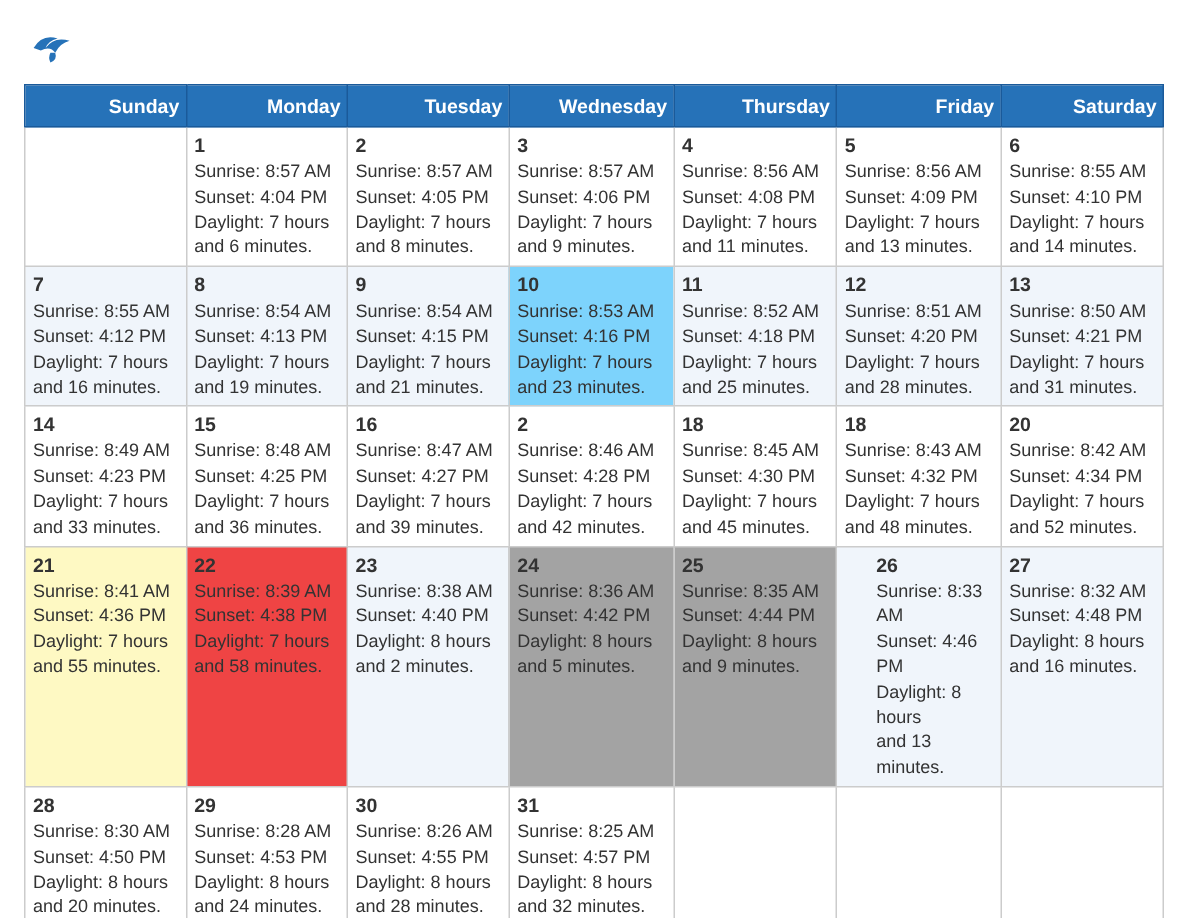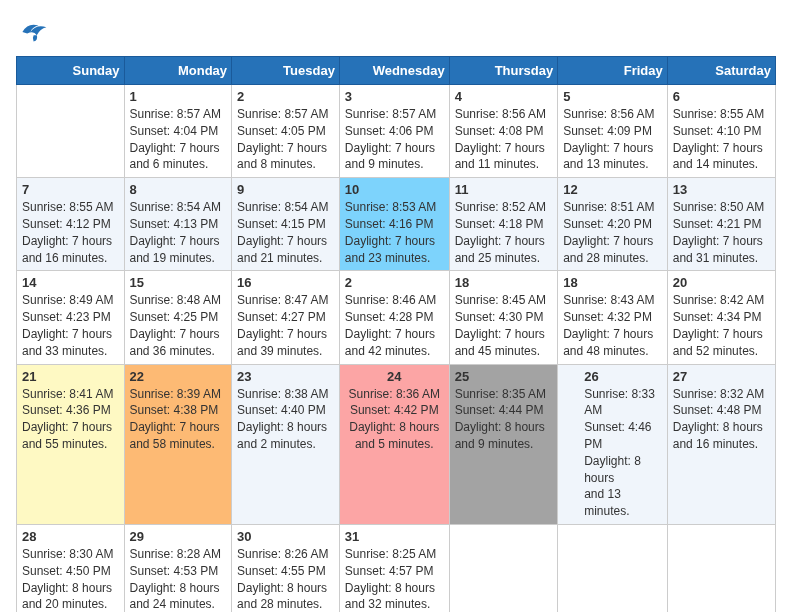--- a/index.html
+++ b/index.html
@@ -207,29 +207,29 @@
         <td>
           <span class="day-number">20</span>
           <div class="day-info">Sunrise: 8:42 AM<br>Sunset: 4:34 PM<br>Daylight: 7 hours<br>and 52 minutes.</div>
         </td>
       </tr>
       <tr>
         <td style="background-color: #fef9c3;">
           <span class="day-number">21</span>
           <div class="day-info">Sunrise: 8:41 AM<br>Sunset: 4:36 PM<br>Daylight: 7 hours<br>and 55 minutes.</div>
         </td>
-        <td style="background-color: #fdba74; margin-left: 44px;">
+        <td style="background-color: #ef4444; margin-left: 44px;">
           <span class="day-number">22</span>
           <div class="day-info">Sunrise: 8:39 AM<br>Sunset: 4:38 PM<br>Daylight: 7 hours<br>and 58 minutes.</div>
         </td>
         <td style="background-color: rgb(240, 245, 251); margin-left: 36px;">
           <span class="day-number">23</span>
           <div class="day-info">Sunrise: 8:38 AM<br>Sunset: 4:40 PM<br>Daylight: 8 hours<br>and 2 minutes.</div>
         </td>
-        <td style="background-color: #fca5a5; text-align: center;">
+        <td style="background-color: #a3a3a3;">
           <span class="day-number">24</span>
           <div class="day-info">Sunrise: 8:36 AM<br>Sunset: 4:42 PM<br>Daylight: 8 hours<br>and 5 minutes.</div>
         </td>
         <td style="background-color: #a3a3a3;">
           <span class="day-number">25</span>
           <div class="day-info">Sunrise: 8:35 AM<br>Sunset: 4:44 PM<br>Daylight: 8 hours<br>and 9 minutes.</div>
         </td>
         <td style="background-color: rgb(240, 245, 251); padding-left: 26px;">
           <span class="day-number">26</span>
           <div class="day-info">Sunrise: 8:33 AM<br>Sunset: 4:46 PM<br>Daylight: 8 hours<br>and 13 minutes.</div>

